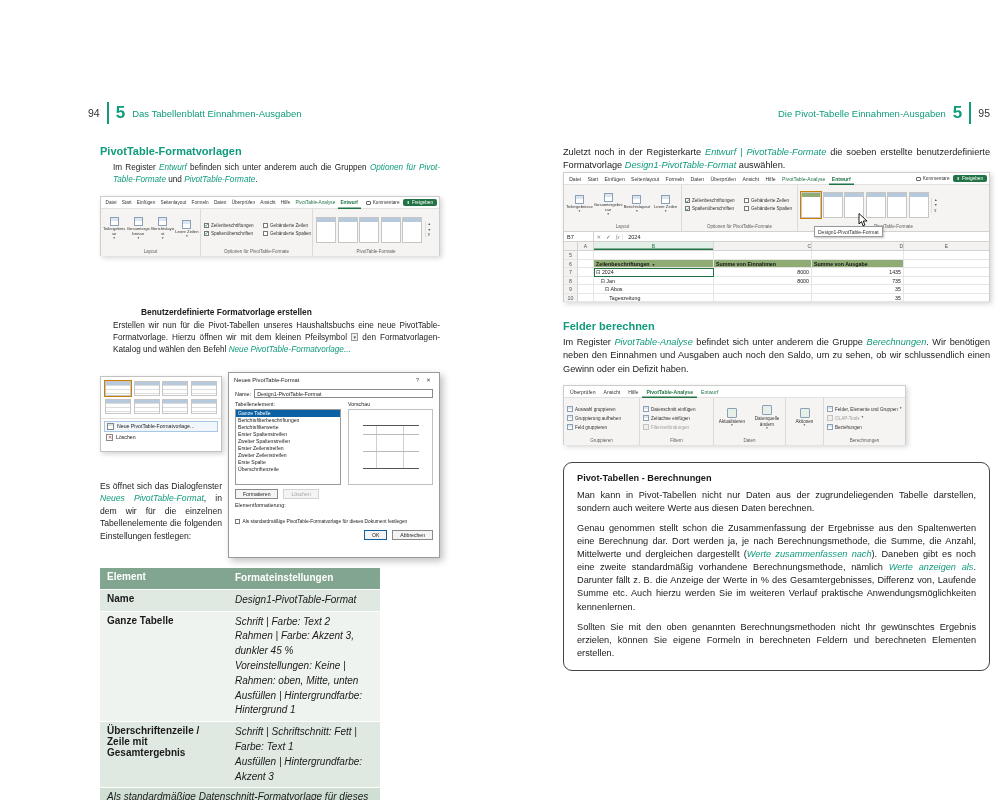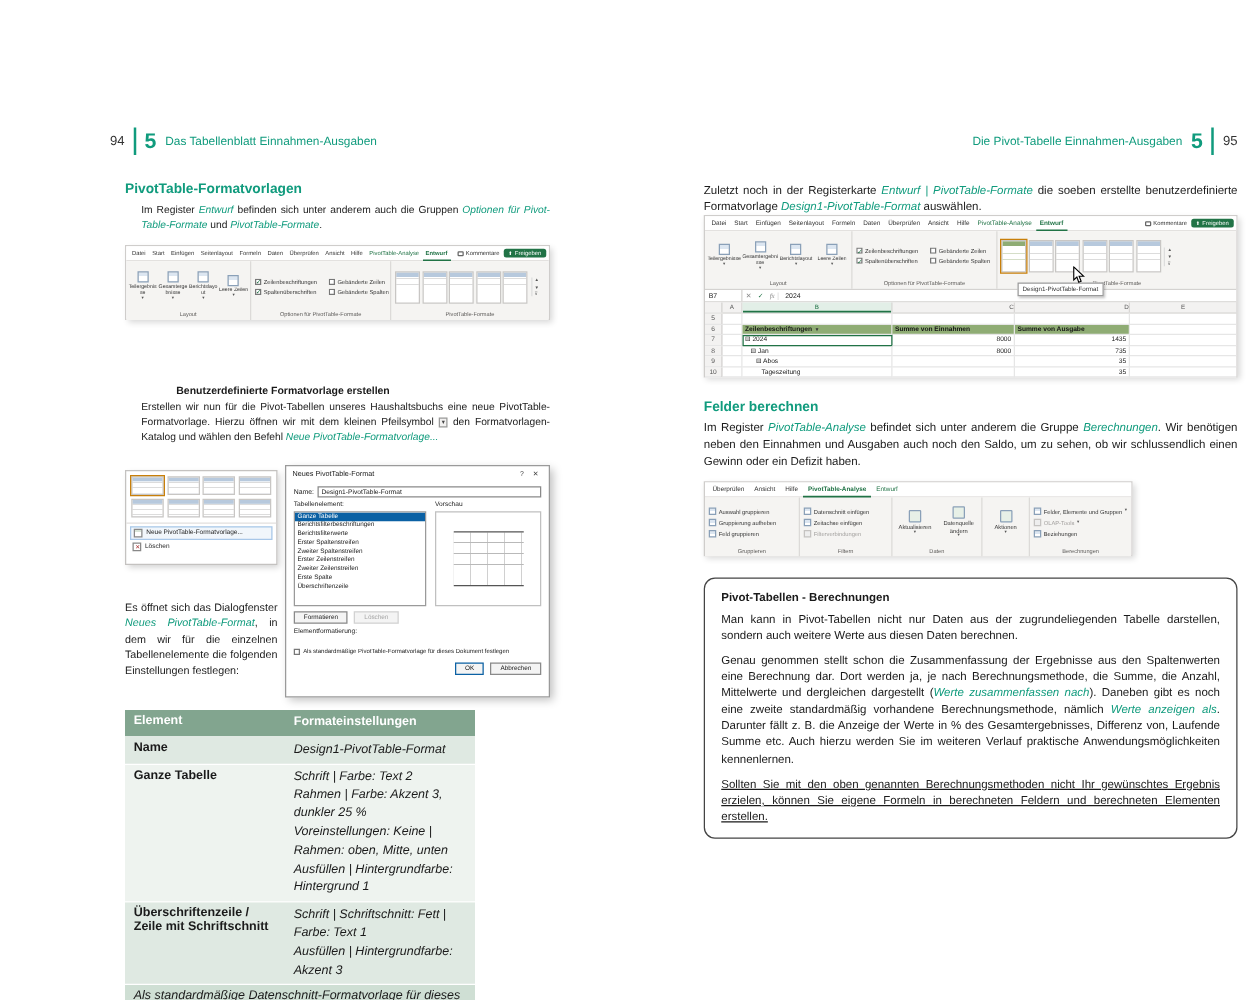--- a/index.html
+++ b/index.html
@@ -369,27 +369,27 @@
     <div class="strow rA">
       <div class="stel">Name</div>
       <div class="stset">
           <div>Design1-PivotTable-Format</div>
         </div>
     </div>
     <div class="strow rB">
       <div class="stel">Ganze Tabelle</div>
       <div class="stset">
           <div>Schrift | Farbe: Text 2</div>
-          <div>Rahmen | Farbe: Akzent 3, dunkler 25 %</div>
+          <div>Rahmen | Farbe: Akzent 3, dunkler 45 %</div>
           <div>Voreinstellungen: Keine | Rahmen: oben, Mitte, unten</div>
           <div>Ausfüllen | Hintergrundfarbe: Hintergrund 1</div>
         </div>
     </div>
     <div class="strow rA">
-      <div class="stel">Überschriftenzeile / Zeile mit Schriftschnitt</div>
+      <div class="stel">Überschriftenzeile / Zeile mit Gesamtergebnis</div>
       <div class="stset">
           <div>Schrift | Schriftschnitt: Fett | Farbe: Text 1</div>
           <div>Ausfüllen | Hintergrundfarbe: Akzent 3</div>
         </div>
     </div>
     <div class="stfoot">Als standardmäßige Datenschnitt-Formatvorlage für dieses Dokument festlegen aktivieren</div>
   </div>
 
   <div class="para rt" style="left:563px;top:146px;width:427px;"><span>Zuletzt noch in der Registerkarte </span><span class="gi">Entwurf | PivotTable-Formate</span><span> die soeben erstellte benutzerdefinierte Formatvorlage </span><span class="gi">Design1-PivotTable-Format</span><span> auswählen.</span></div>
 
@@ -682,16 +682,16 @@
           </div>
         <div class="xglabel">Berechnungen</div>
       </div>
     </div>
   </div>
 
   <div class="infobox" style="left:563px;top:462px;width:427px;">
     <div class="ititle">Pivot-Tabellen - Berechnungen</div>
     <p class="ipara"><span>Man kann in Pivot-Tabellen nicht nur Daten aus der zugrundeliegenden Tabelle darstellen, sondern auch weitere Werte aus diesen Daten berechnen.</span></p>
     <p class="ipara"><span>Genau genommen stellt schon die Zusammenfassung der Ergebnisse aus den Spaltenwerten eine Berechnung dar. Dort werden ja, je nach Berechnungsmethode, die Summe, die Anzahl, Mittelwerte und dergleichen dargestellt (</span><span class="gi">Werte zusammenfassen nach</span><span>). Daneben gibt es noch eine zweite standardmäßig vorhandene Berechnungsmethode, nämlich </span><span class="gi">Werte anzeigen als</span><span>. Darunter fällt z. B. die Anzeige der Werte in % des Gesamtergebnisses, Differenz von, Laufende Summe etc. Auch hierzu werden Sie im weiteren Verlauf praktische Anwendungsmöglichkeiten kennenlernen.</span></p>
-    <p class="ipara" style="margin-bottom:0;text-decoration:underline;"><span>Sollten Sie mit den oben genannten Berechnungsmethoden nicht Ihr gewünschtes Ergebnis erzielen, können Sie eigene Formeln in berechneten Feldern und berechneten Elementen erstellen.</span></p>
+    <p class="ipara" style="margin-bottom:0;"><span>Sollten Sie mit den oben genannten Berechnungsmethoden nicht Ihr gewünschtes Ergebnis erzielen, können Sie eigene Formeln in berechneten Feldern und berechneten Elementen erstellen.</span></p>
   </div>
 
 </div>
 
 </body></html>

